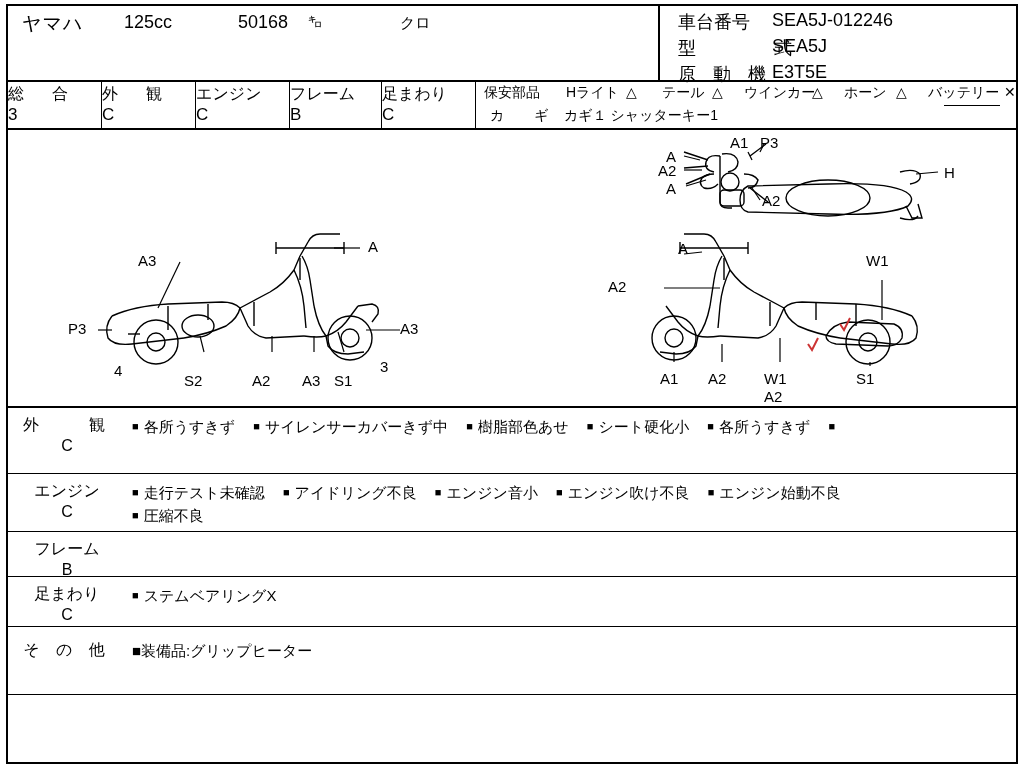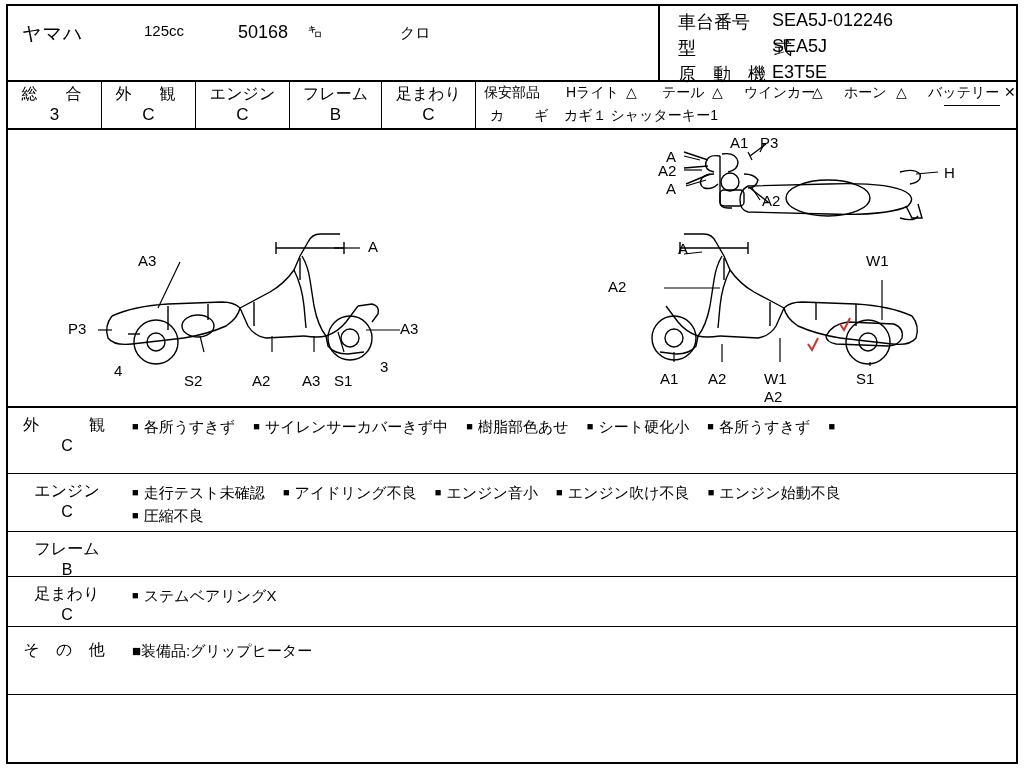--- a/index.html
+++ b/index.html
@@ -13,39 +13,39 @@
   }
   .sheet{
     position:absolute;left:6px;top:4px;width:1012px;height:760px;
     border:2px solid #000;
     box-sizing:border-box;
   }
   
   .hdr{
     position:relative;height:74px;border-bottom:2px solid #000;
   }
-  .hdr-left{position:absolute;left:0;top:0;width:650px;height:100%;margin-top:10px;}
+  .hdr-left{position:absolute;left:0;top:0;width:650px;height:100%;}
   .hdr-right{position:absolute;left:650px;top:0;right:0;height:100%;border-left:2px solid #000;}
   .maker{position:absolute;left:14px;top:5px;font-size:19px;letter-spacing:1px;}
-  .disp{position:absolute;left:136px;top:6px;font-size:15px;}
+  .disp{position:absolute;left:116px;top:6px;font-size:18px;}
   .odo{position:absolute;left:230px;top:6px;font-size:18px;}
   .odo-unit{position:absolute;left:300px;top:8px;font-size:14px;}
   .color{position:absolute;left:392px;top:8px;font-size:15px;}
   .model{position:absolute;left:12px;top:28px;font-size:25px;font-weight:bold;letter-spacing:0px;}
   .rr{position:absolute;font-size:18px;}
   .rr.l1{left:18px;top:4px;}
   .rr.l1v{left:112px;top:4px;}
   .rr.l2{left:18px;top:30px;letter-spacing:14px;}
   .rr.l2v{left:112px;top:30px;}
   .rr.l3{left:18px;top:56px;letter-spacing:6px;}
   .rr.l3v{left:112px;top:56px;}
 
   
   .grades{position:relative;height:46px;border-bottom:2px solid #000;}
-  .gcell{position:absolute;top:0;height:46px;border-right:1px solid #000;box-sizing:border-box;text-align:center;}
+  .gcell{position:absolute;top:0;height:46px;border-right:1px solid #000;box-sizing:border-box;text-align:left;}
   .gcell .gl{font-size:16px;line-height:20px;padding-top:2px;letter-spacing:6px;}
   .gcell .gv{font-size:17px;line-height:22px;}
   .safety{position:absolute;top:0;left:468px;right:16px;height:46px;box-sizing:border-box;}
   .safety .srow{position:relative;height:23px;font-size:14px;}
   .safety .srow span{position:absolute;top:2px;white-space:nowrap;}
   .divline{position:absolute;left:468px;top:23px;right:0;border-top:1px solid #000;}
 
   
   .diagram{position:relative;height:276px;border-bottom:2px solid #000;overflow:hidden;}
   .diagram svg{position:absolute;left:0;top:0;}

